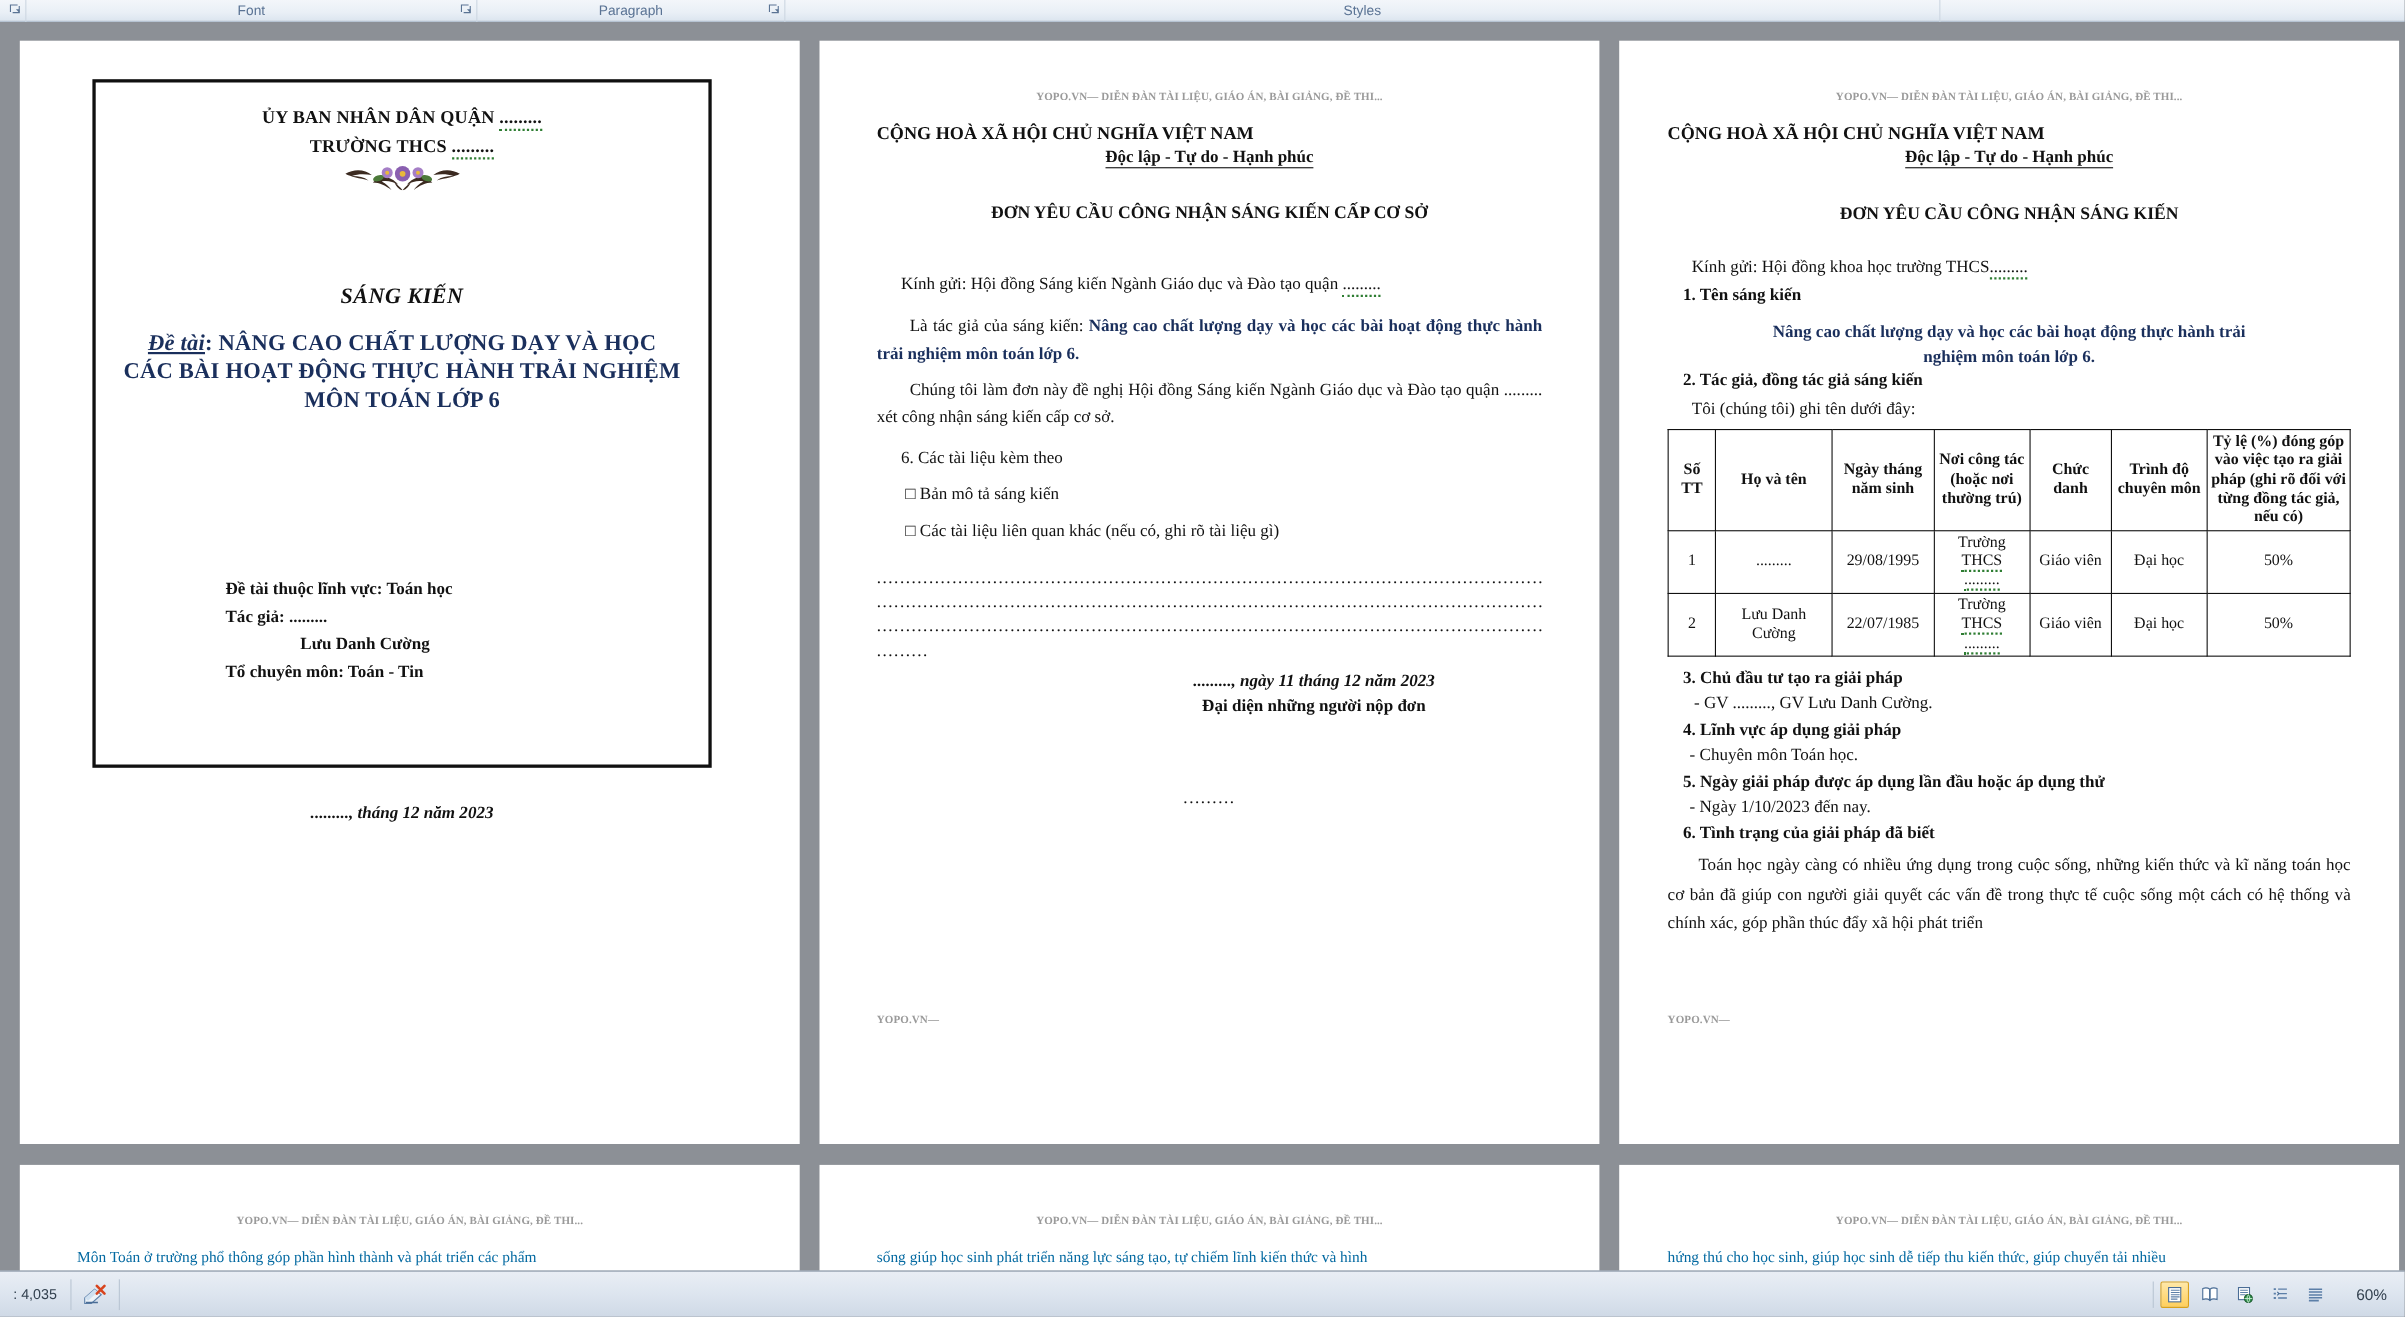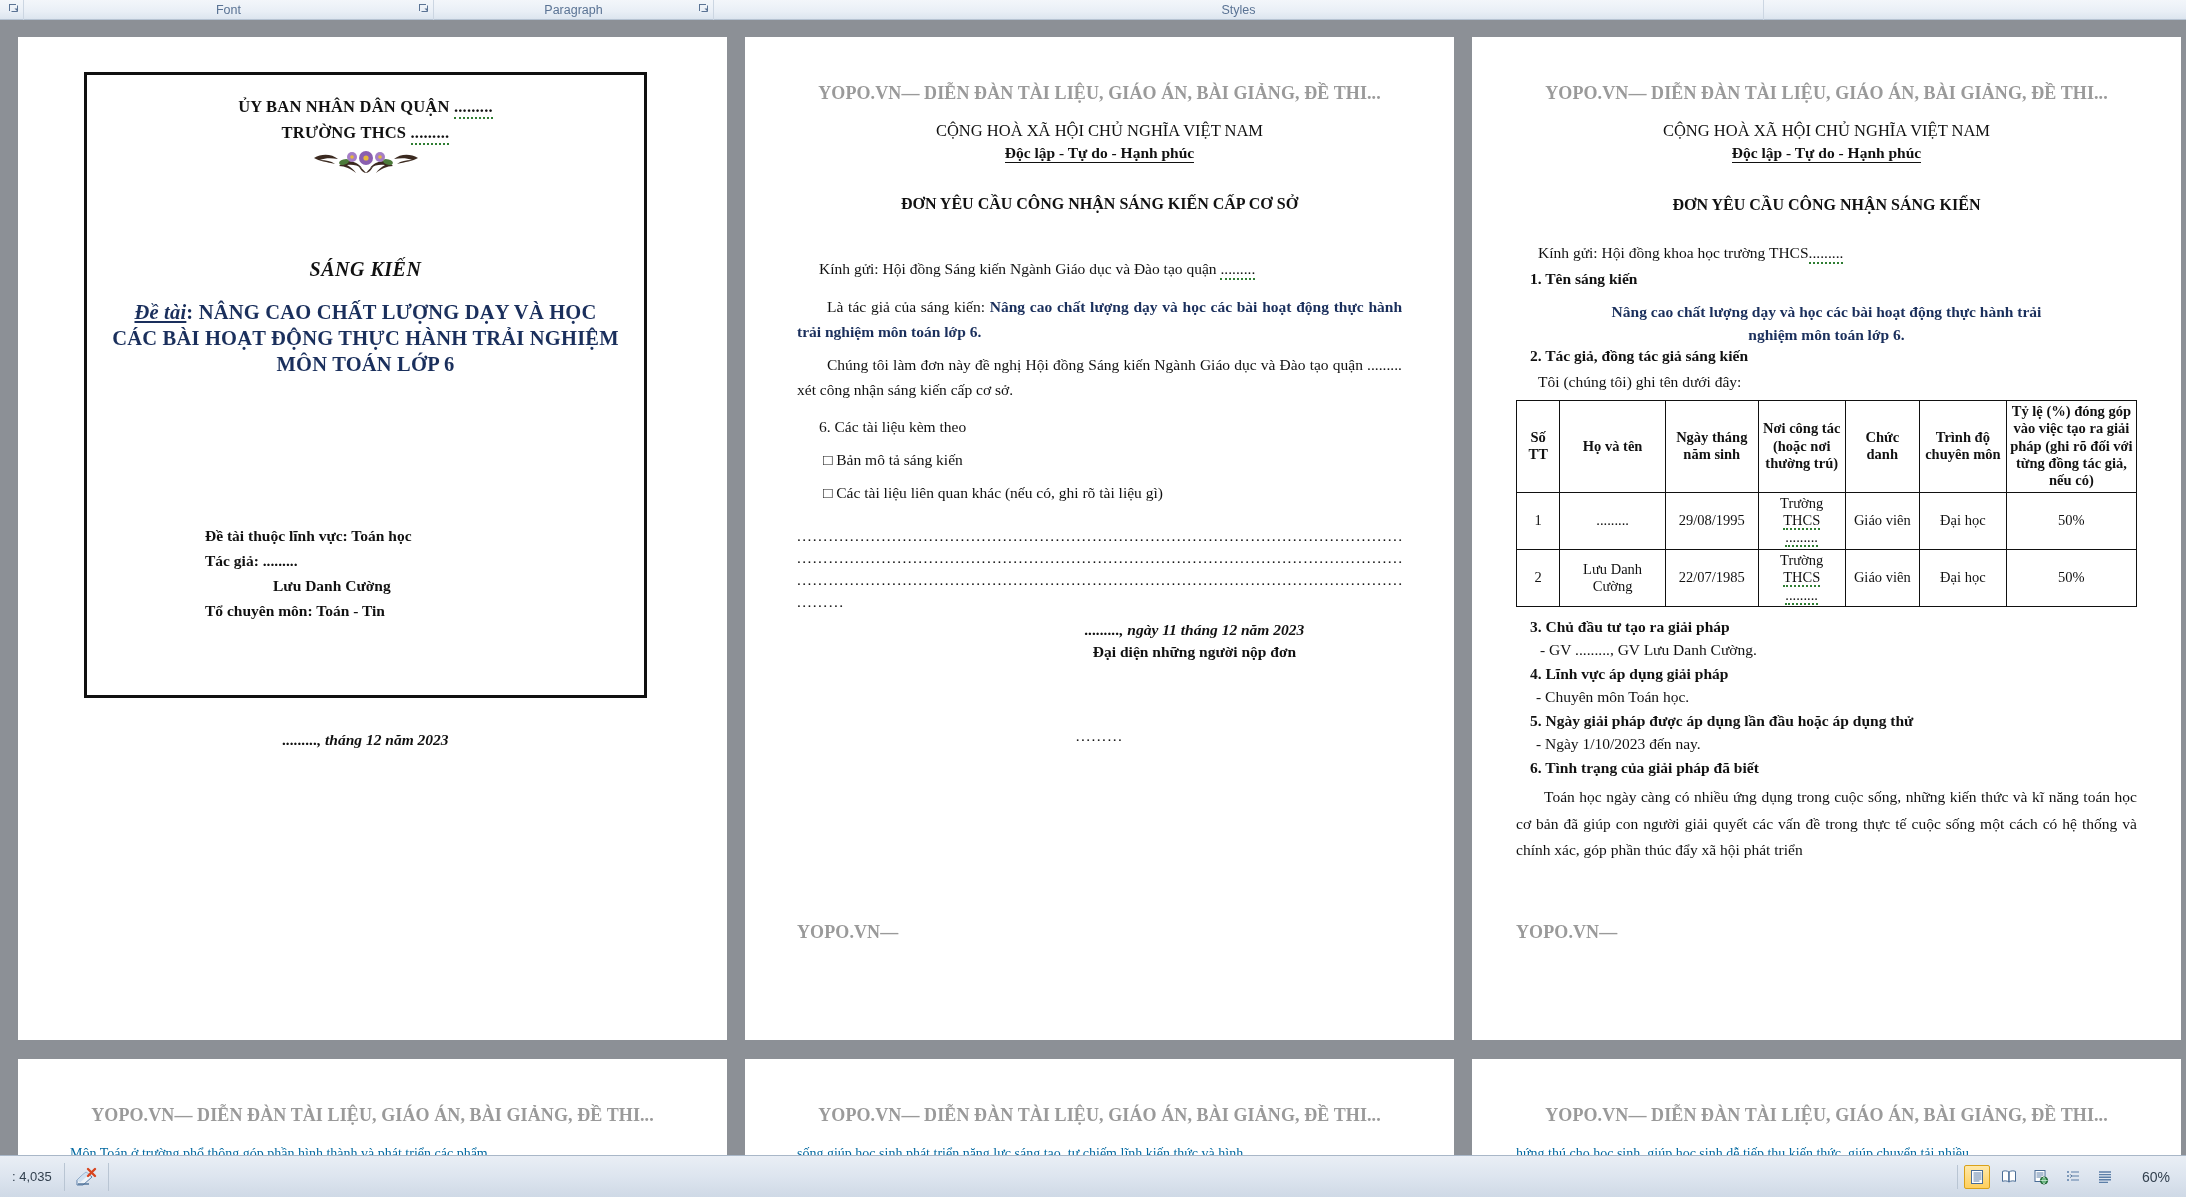--- a/index.html
+++ b/index.html
@@ -57,21 +57,21 @@
   #page-3 { left: 1472px; top: 16px; width: 709px; height: 1003px; }
   
   #page-4 { left: 18px;   top: 1038px; width: 709px; height: 200px; }
   #page-5 { left: 745px;  top: 1038px; width: 709px; height: 200px; }
   #page-6 { left: 1472px; top: 1038px; width: 709px; height: 200px; }
 
   .pg-inner { position: absolute; left: 0; top: 0; width: 100%; height: 100%; }
 
   
   .yopo {
-    color: #9a9a9a; font-weight: bold; font-size: 18px;
+    color: #9a9a9a; font-weight: bold; font-size: 10px;
     letter-spacing: 0.1px; text-align: center;
     font-family: "Liberation Serif", serif;
   }
   .yopo-left { text-align: left; }
 
   
   #cover-frame {
     position: absolute; left: 66px; top: 35px;
     width: 563px; height: 626px;
     border: 3px solid #101010;
@@ -97,21 +97,21 @@
   .cv-title .detai { font-style: italic; text-decoration: underline; }
   .cv-meta {
     font-weight: bold; color: #111; font-size: 15.5px; line-height: 1.62;
   }
   .cv-date {
     text-align: center; font-weight: bold; font-style: italic;
     color: #111; font-size: 15.5px;
   }
   .ctr { text-align: center; }
   .b-navy { font-weight: bold; color: #1a2f5c; }
-  .p2-head1 { font-size: 16.5px; font-weight: normal; color: #111; text-align:center; }
+  .p2-head1 { font-size: 16.5px; font-weight: bold; color: #111; text-align:left; }
   .p2-head2 { font-size: 15.5px; font-weight: bold; color: #111; text-align:center; }
   .p2-h2-u  { border-bottom: 1.5px solid #111; padding-bottom: 1px; }
   .p2-title { font-size: 16px; font-weight: bold; color: #111; text-align:center; }
   .para {
     font-size: 15.5px; color: #111; line-height: 1.62;
     text-align: justify;
   }
   .para-indent { text-indent: 30px; }
   .dots-line {
     font-size: 15.5px; color: #111; letter-spacing: 1.4px;

